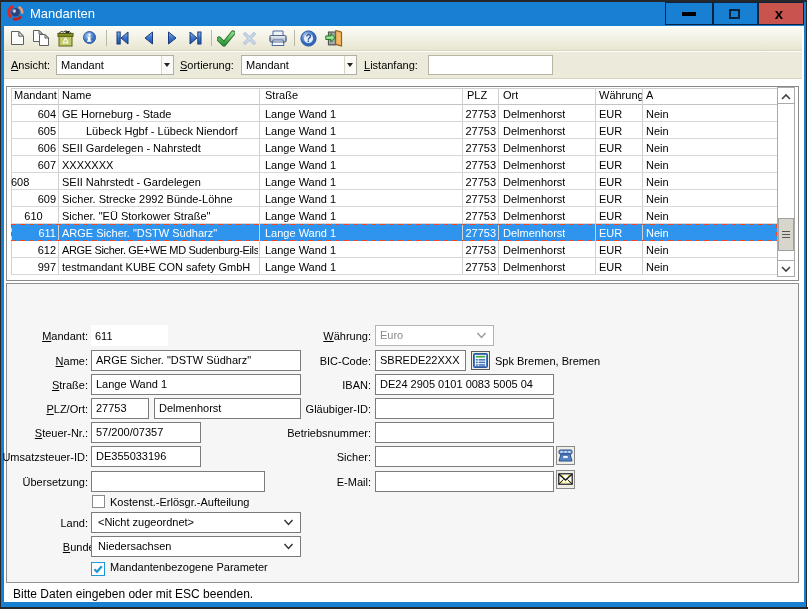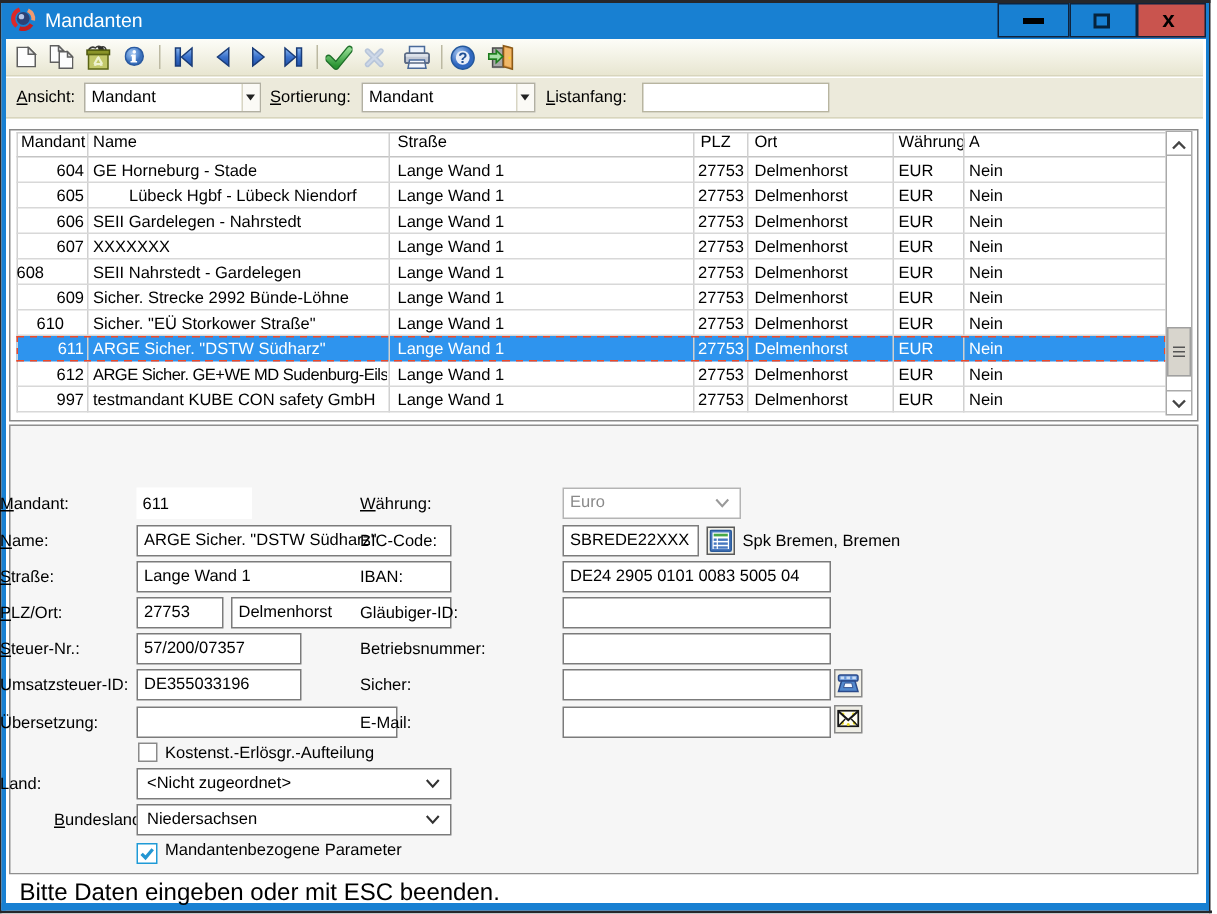--- a/index.html
+++ b/index.html
@@ -1,19 +1,19 @@
 <!DOCTYPE html>
 <html><head>
 <meta charset="utf-8">
 <style>
 * { margin:0; padding:0; box-sizing:border-box; }
 html,body { width:811px; height:609px; }
 body { position:relative; font-family:"Liberation Sans",sans-serif; background:#fff; overflow:hidden; }
 .abs { position:absolute; }
-.lbl { position:absolute; font-size:11px; color:#000; white-space:nowrap; }
+.lbl { position:absolute; font-size:11px; color:#000; text-align:right; white-space:nowrap; }
 .inp { position:absolute; background:#fff; border:1px solid #7b7b7b; font-size:11px; color:#000; padding-left:4px; white-space:nowrap; overflow:hidden; }
 .cell { position:absolute; font-size:11px; color:#000; white-space:nowrap; overflow:hidden; }
 u { text-decoration:underline; }
 </style>
 </head>
 <body>
 
 
 <div class="abs" style="left:0;top:0;width:807px;height:2px;background:#26272b;"></div>
 <div class="abs" style="left:0;top:607px;width:808px;height:2px;background:#26272b;"></div>
@@ -399,15 +399,15 @@
     <circle cx="11" cy="3" r="1" fill="#f0e020"></circle>
   <circle cx="3.6" cy="9" r="1.1" fill="#e8d818"></circle>
     <circle cx="11.6" cy="9" r="1.1" fill="#e8d818"></circle>
   <circle cx="7.5" cy="10" r="1" fill="#e8d818"></circle>
   <path d="M1 1.2 L7.5 7 L14 1.2" fill="none" stroke="#181818" stroke-width="1.4"></path>
   <path d="M1 11 L5.5 6.4 M14 11 L9.5 6.4" fill="none" stroke="#181818" stroke-width="1"></path>
 </svg>
 
 
 <div class="abs" style="left:4px;top:583px;width:798px;height:19px;background:#fff;"></div>
-<div class="abs cell" style="left:13px;top:587px;font-size:16px;">Bitte Daten eingeben oder mit ESC beenden.</div>
+<div class="abs cell" style="left:13px;top:587px;font-size:12px;">Bitte Daten eingeben oder mit ESC beenden.</div>
 
 
 
 </body></html>

